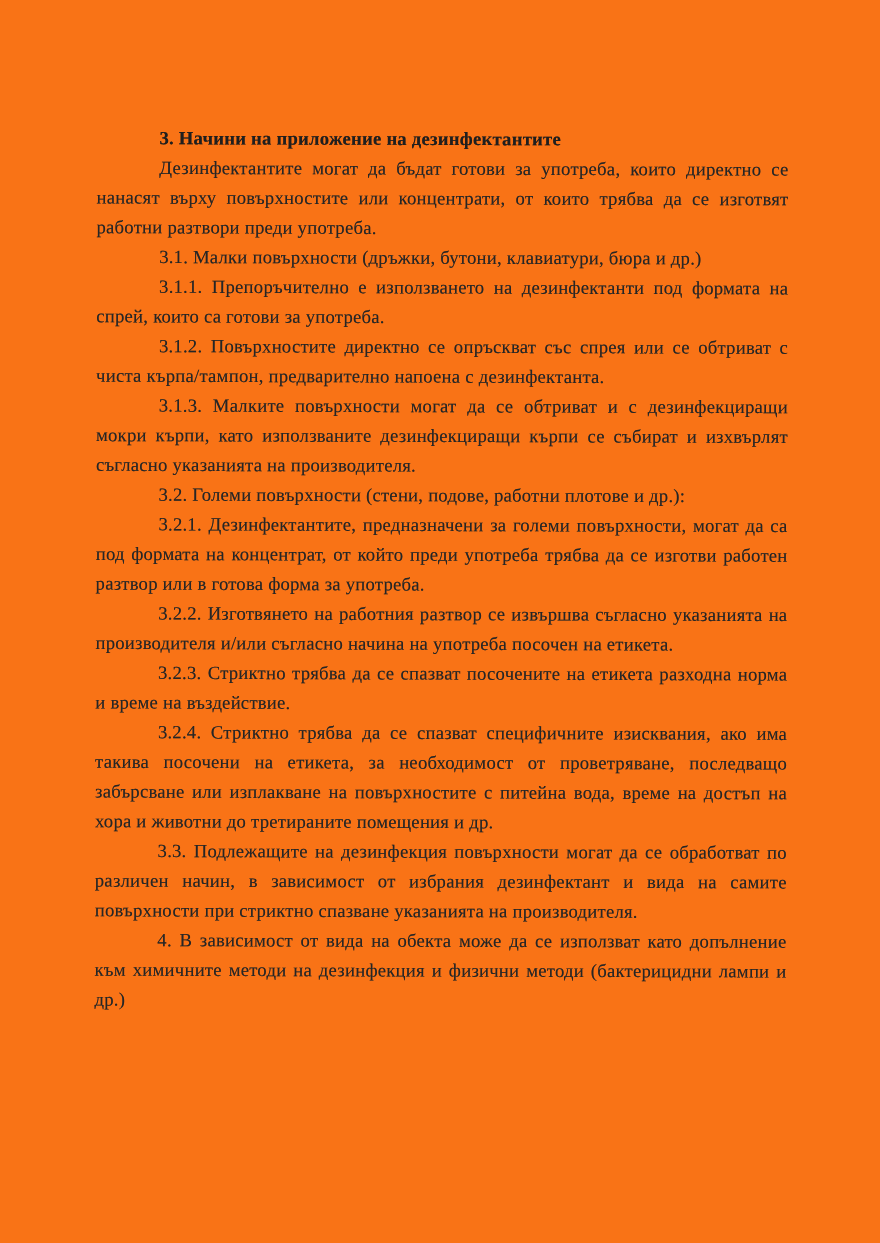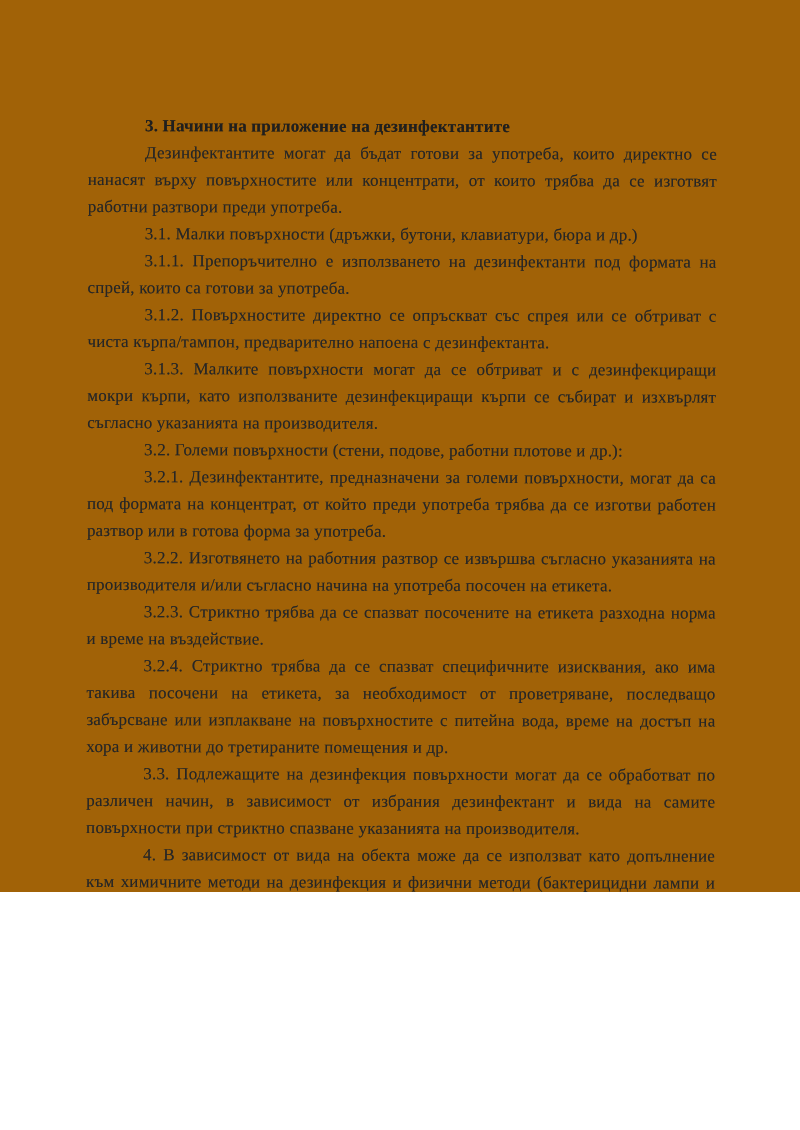--- a/index.html
+++ b/index.html
@@ -4,22 +4,22 @@
 <style>
   * { box-sizing: border-box; }
   html, body {
     margin: 0;
     padding: 0;
     background: #ffffff;
   }
   .page {
     position: relative;
     width: 800px;
-    height: 892px;
-    background: #a16207;
+    height: 1130px;
+    background: #f97316;
     overflow: hidden;
     font-family: "Liberation Serif", "DejaVu Serif", serif;
   }
   .content {
     position: absolute;
     left: 88px;
     top: 112px;
     width: 629px;
     transform: rotate(0.15deg);
     transform-origin: top left;

